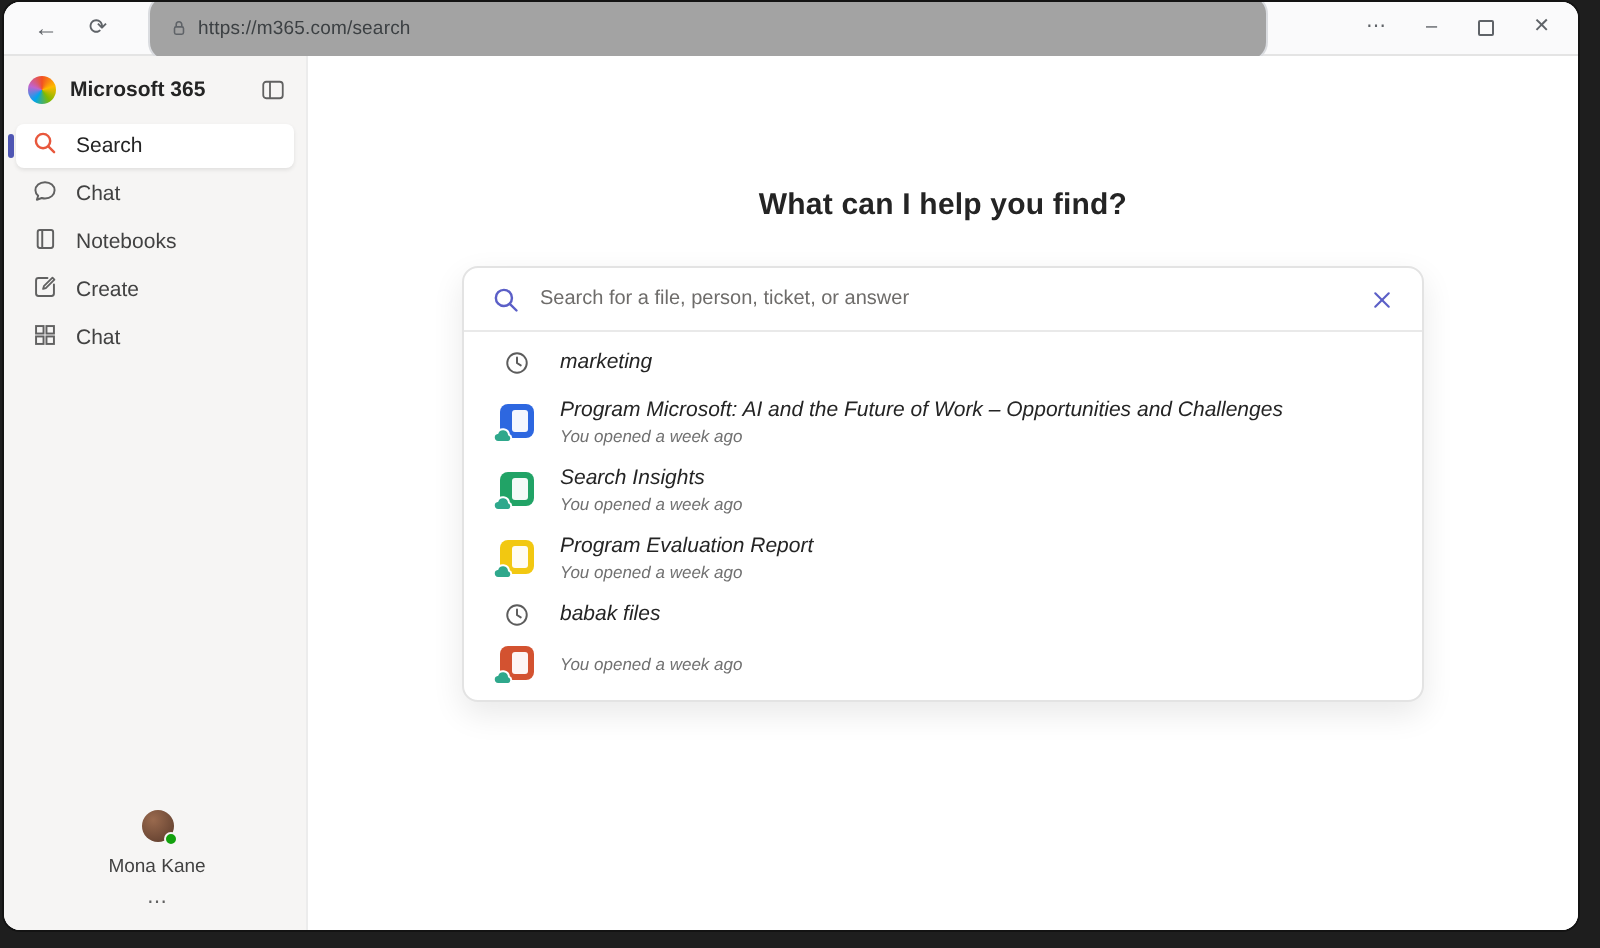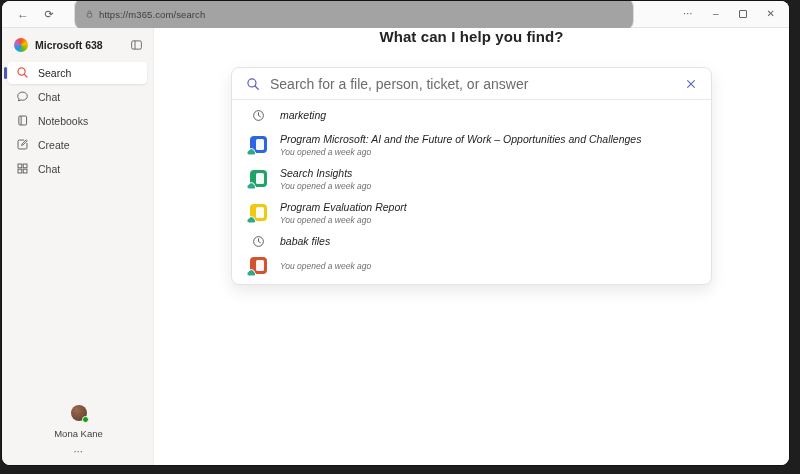--- a/index.html
+++ b/index.html
@@ -70,32 +70,32 @@
   }
   .presence {
     position: absolute; right: -2px; bottom: -2px; width: 7px; height: 7px;
     border-radius: 50%; background: var(--presence-green, #13a10e); border: 1.5px solid #f6f5f4;
   }
   .user-name { font-size: 9.5px; color: #424242; flex: 1; }
   .user-more { color: #616161; font-size: 10px; }
   
   .main { flex: 1; background: #fff; overflow: hidden; }
   .hero-heading {
-    text-align: center;
+    margin-top: 66px; text-align: center;
     font-size: 15px; font-weight: bold; color: #242424; letter-spacing: .1px;
   }
   .search-card {
     width: 481px; margin: 22px auto 0;
     background: #fff; border: 1px solid #e3e3e3; border-radius: 8px;
     box-shadow: 0 6px 16px rgba(0,0,0,.09);
     overflow: hidden;
   }
   .search-row { height: 31px; display: flex; align-items: center; gap: 10px; padding: 0 14px; }
   .search-input {
-    flex: 1; border: none; outline: none; font-size: 14px;
+    flex: 1; border: none; outline: none; font-size: 10px;
     font-family: "Liberation Sans", "DejaVu Sans", sans-serif; color: #242424;
     background: transparent; height: 100%;
   }
   .search-input::placeholder { color: #6e6c6a; }
   .card-divider { height: 1px; background: #e9e9e9; }
   .suggestions { padding: 3px 0 6px; font-style: italic; }
   .sug-row { display: flex; align-items: center; gap: 12px; padding: 4px 16px; cursor: default; }
   .sug-icon-box { width: 20px; flex: 0 0 20px; display: flex; justify-content: center; position: relative; }
   .sug-text { display: flex; flex-direction: column; min-width: 0; }
   .sug-title { font-size: 10.5px; color: #242424; line-height: 16px; white-space: nowrap; }
@@ -133,21 +133,21 @@
       <span class="maxi"></span>
       <span>✕</span>
     </div>
   </div>
 
   <div class="shell">
 
     <div class="sidebar">
       <div class="brand-row">
         <span class="brand-logo"></span>
-        <span class="brand-label">Microsoft 638</span>
+        <span class="brand-label">Microsoft 365</span>
         <svg width="13" height="12" viewBox="0 0 16 16">
           <rect x="1.5" y="2.5" width="13" height="11" rx="2" fill="none" stroke="#616161" stroke-width="1.2"></rect>
           <line x1="6" y1="2.5" x2="6" y2="13.5" stroke="#616161" stroke-width="1.2"></line>
         </svg>
       </div>
       <div class="nav" id="sidebar-nav">
           <div class="nav-item selected">
             <span><svg width="13" height="13" viewBox="0 0 16 16">
                 <circle cx="6.8" cy="6.8" r="4.4" fill="none" stroke="#e8583d" stroke-width="1.5"></circle>
                 <line x1="10.2" y1="10.2" x2="13.6" y2="13.6" stroke="#e8583d" stroke-width="1.5" stroke-linecap="round"></line>

